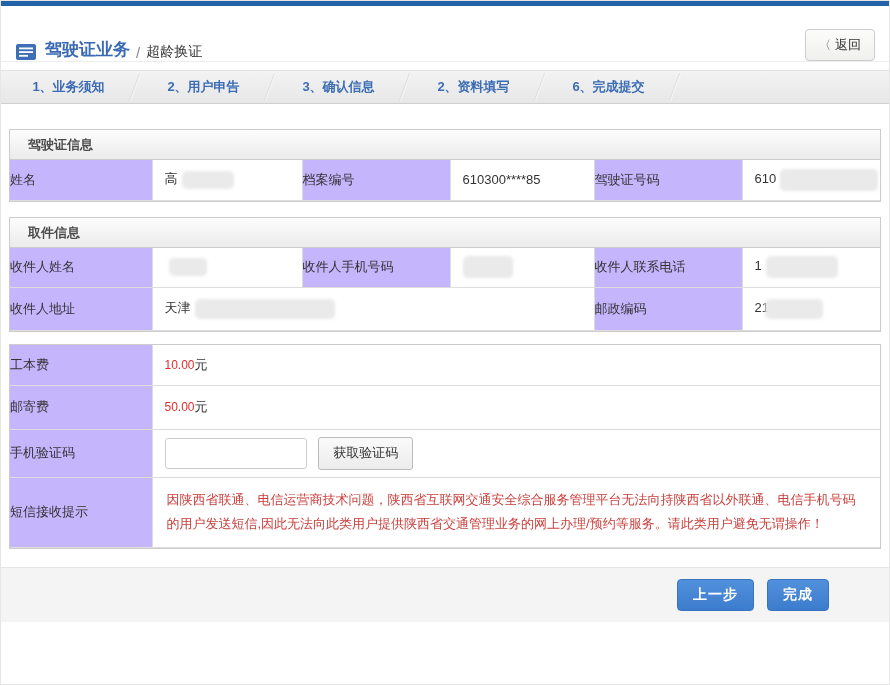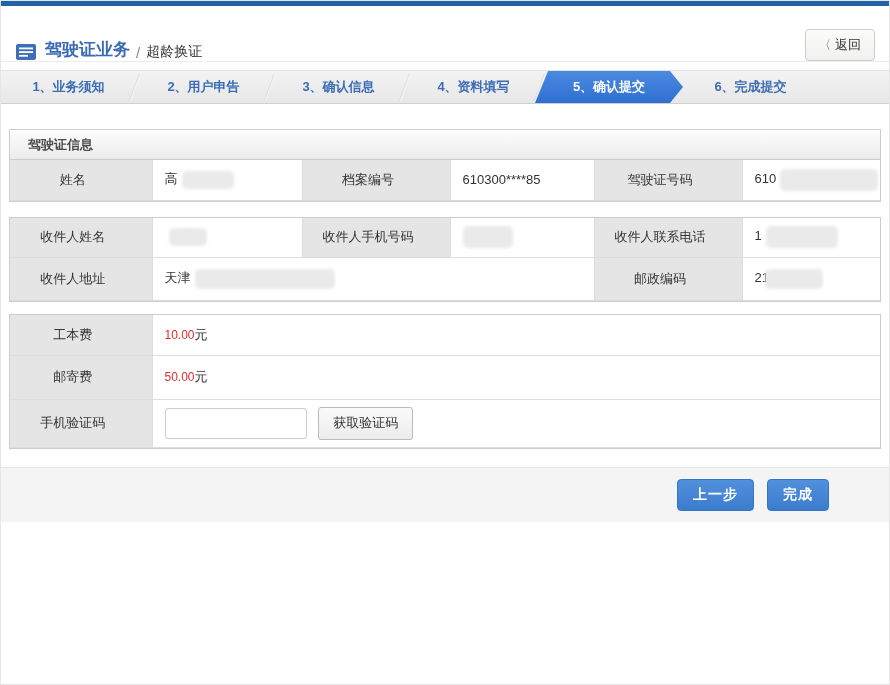--- a/index.html
+++ b/index.html
@@ -43,21 +43,21 @@
   .panel.p2{ margin-top:15px; }
   .panel.p3{ margin-top:12px; }
   .panel-hd{ height:30px; line-height:30px; padding-left:18px; font-size:13px;
              font-weight:600; color:#4c4c4c; border-bottom:1px solid #ccc;
              background:linear-gradient(#fdfdfd,#ebebeb); }
   table{ width:100%; border-collapse:collapse; table-layout:fixed; }
   td{ border:1px solid #ddd; font-size:13px; color:#333; height:40px; }
   tr:first-child td{ border-top:none; }
   td:first-child{ border-left:none; }
   td:last-child{ border-right:none; }
-  td.lbl{ background:#e5e5e5; text-align:center; padding-right:16px; }
+  td.lbl{ background:#c4b5fd; text-align:left; padding-right:16px; }
   td.val{ background:#fff; text-align:left; padding-left:12px; }
   .redact{ display:inline-block; background:#eaeaea; border-radius:5px;
            filter:blur(1.5px); vertical-align:middle; margin-left:4px; }
   
   .fee-amt{ color:#e02b2b; font-size:12px; font-weight:normal; }
   .fee-unit{ color:#333; font-size:13px; }
   tr.r-post td{ height:44px;margin-top:48px; }
   tr.r-code td{ height:48px; }
   .code-input{ width:142px; height:31px; border:1px solid #ccc; border-radius:3px;
                padding:0 8px; font-size:13px; vertical-align:middle; }
@@ -93,22 +93,21 @@
     <span class="back-btn">
       <span class="chev">〈</span>
       <span>返回</span>
     </span>
   </div>
 
   <div class="steps">
     <div class="step">1、业务须知</div>
     <div class="step">2、用户申告</div>
     <div class="step">3、确认信息</div>
-    <div class="step">4、资料填写</div>
-    <div class="step active">5、确认提交</div>
+    <div class="step">2、资料填写</div>
     <div class="step">6、完成提交</div>
     <div class="steps-filler"></div>
   </div>
 
   <div class="content">
 
     <div class="panel p1">
       <div class="panel-hd">驾驶证信息</div>
       <table>
         <colgroup>
@@ -126,20 +125,21 @@
           <td class="lbl">档案编号</td>
           <td class="val">610300****85</td>
           <td class="lbl">驾驶证号码</td>
           <td class="val"><span>610</span><span class="redact" style="width:98px;height:22px;"></span></td>
         </tr>
       </tbody>
         </table>
     </div>
 
     <div class="panel p2">
+      <div class="panel-hd">取件信息</div>
       <table>
         <colgroup>
             <col style="width:142px">
             <col style="width:150px">
             <col style="width:148px">
             <col style="width:144px">
             <col style="width:148px">
             <col>
           </colgroup>
         <tbody>
@@ -176,20 +176,24 @@
           <td class="lbl">邮寄费</td>
           <td class="val"><span class="fee-amt">50.00</span><span class="fee-unit">元</span></td>
         </tr>
         <tr class="r-code">
           <td class="lbl">手机验证码</td>
           <td class="val">
             <input class="code-input" type="text" value="" style="">
             <button class="code-btn">获取验证码</button>
           </td>
         </tr>
+        <tr>
+          <td class="lbl">短信接收提示</td>
+          <td class="val note-val">因陕西省联通、电信运营商技术问题，陕西省互联网交通安全综合服务管理平台无法向持陕西省以外联通、电信手机号码的用户发送短信,因此无法向此类用户提供陕西省交通管理业务的网上办理/预约等服务。请此类用户避免无谓操作！</td>
+        </tr>
       </tbody>
         </table>
     </div>
   </div>
 
   <div class="footer">
     <button class="btn-blue">上一步</button>
     <button class="btn-blue">完成</button>
   </div>
 </div>

